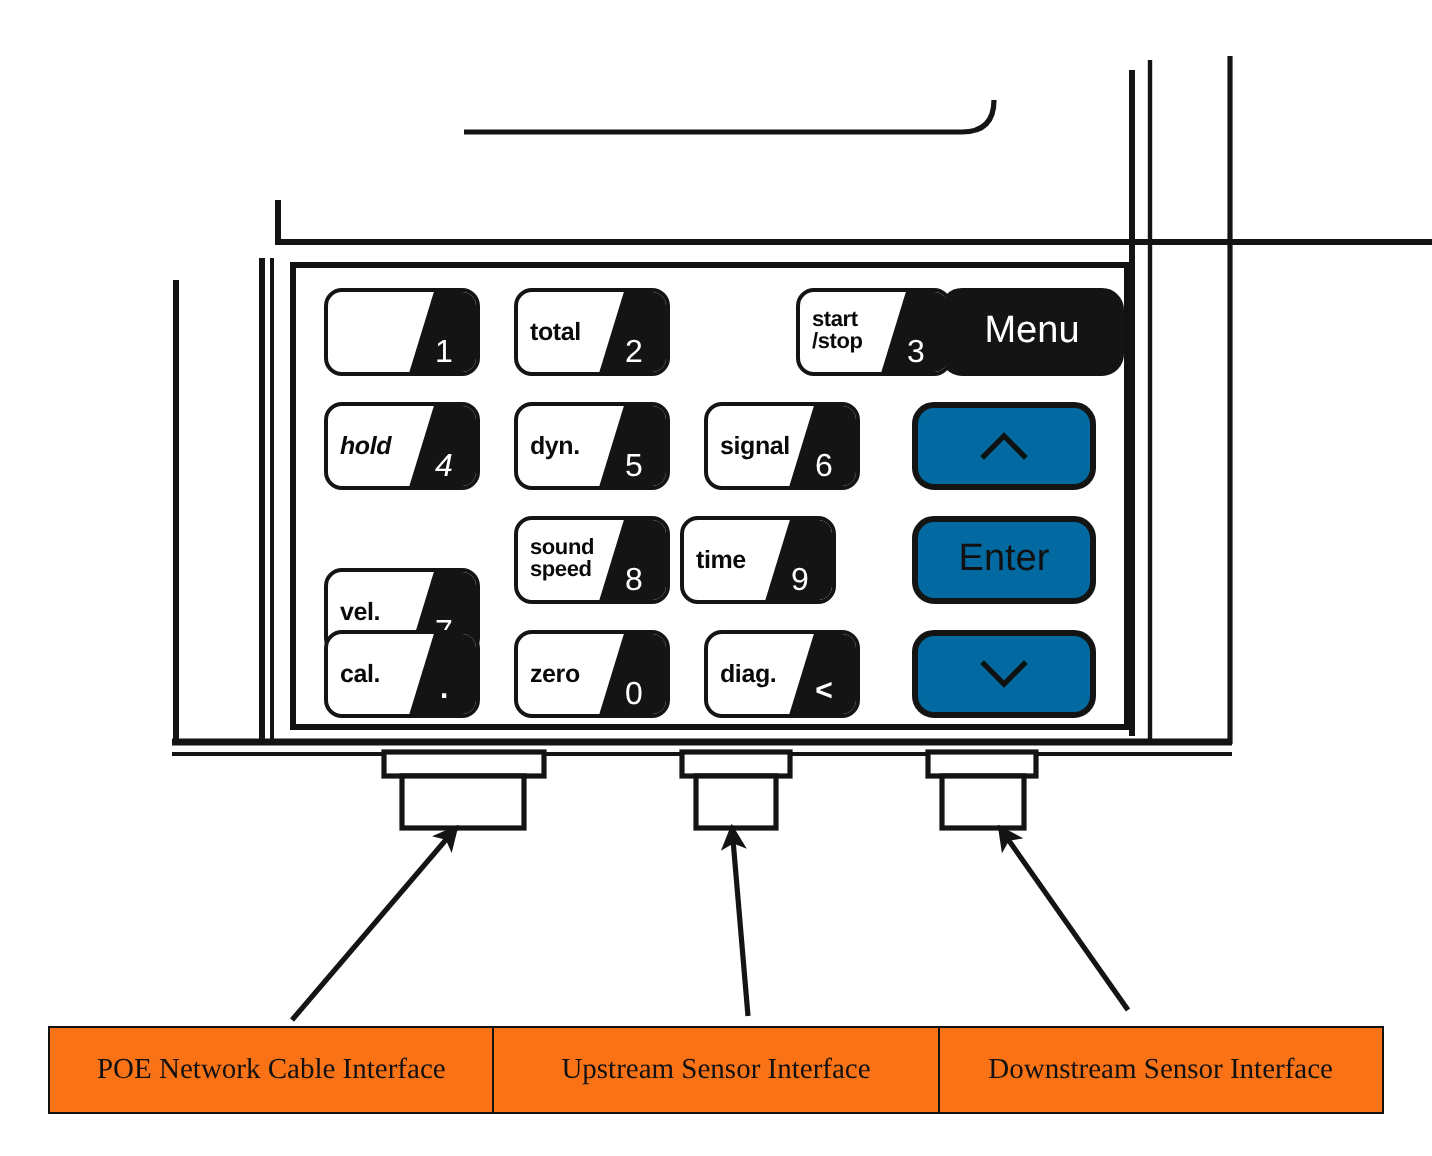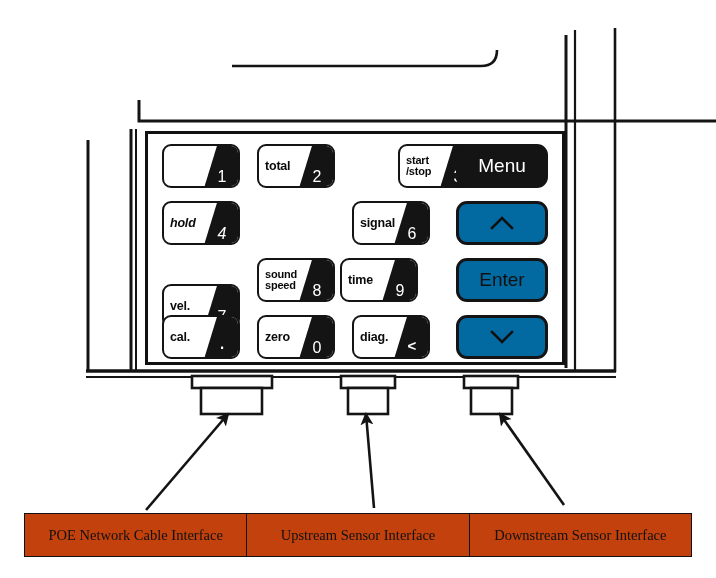--- a/index.html
+++ b/index.html
@@ -77,21 +77,21 @@
   }
   .fkey .chev{display:block;width:26px;height:14px;}
 
   
   #caption-table{
     position:absolute;left:24px;top:513px;
     width:668px;height:44px;
     box-sizing:border-box;
     border:1.5px solid #111;
     display:flex;
-    background:#c2410c;
+    background:#f97316;
   }
   .cap-cell{
     flex:1 1 0;
     display:flex;align-items:center;justify-content:center;
     font-family:"Liberation Serif", serif;
     font-size:14.5px;color:#111;
     border-right:1.5px solid #111;
     text-align:center;
   }
   .cap-cell:last-child{border-right:none;}
@@ -161,20 +161,25 @@
         <div class="klabel">start
 /stop</div>
         <div class="knum">3</div>
       </div>
 
       <div class="key" style="left:0px;top:57px;font-style:italic;">
         <div class="wedge"></div>
         <div class="klabel">hold</div>
         <div class="knum">4</div>
       </div>
+      <div class="key" style="left:95px;top:57px;">
+        <div class="wedge"></div>
+        <div class="klabel">dyn.</div>
+        <div class="knum">5</div>
+      </div>
       <div class="key" style="left:190px;top:57px;">
         <div class="wedge"></div>
         <div class="klabel">signal</div>
         <div class="knum">6</div>
       </div>
 
       <div class="key" style="left:0px;top:114px;margin-top:26px;">
         <div class="wedge"></div>
         <div class="klabel">vel.</div>
         <div class="knum">7</div>
@@ -201,21 +206,21 @@
         <div class="klabel">zero</div>
         <div class="knum">0</div>
       </div>
       <div class="key" style="left:190px;top:171px;padding-left:40px;">
         <div class="wedge"></div>
         <div class="klabel">diag.</div>
         <div class="knum lt">&lt;</div>
       </div>
     </div>
 
-    <div class="fkey dark" style="left:308px;top:10px;text-align:center;">
+    <div class="fkey dark" style="left:322px;top:10px;text-align:center;">
       <span>Menu</span>
     </div>
 
     <div class="fkey" style="left:308px;top:67px;">
       <svg class="chev" viewBox="0 0 26 14">
         <path d="M3,12 L13,2 L23,12" fill="none" stroke="#111" stroke-width="2.6" stroke-linecap="square" stroke-linejoin="miter"></path>
       </svg>
     </div>
 
     <div class="fkey" style="left:308px;top:124px;">

